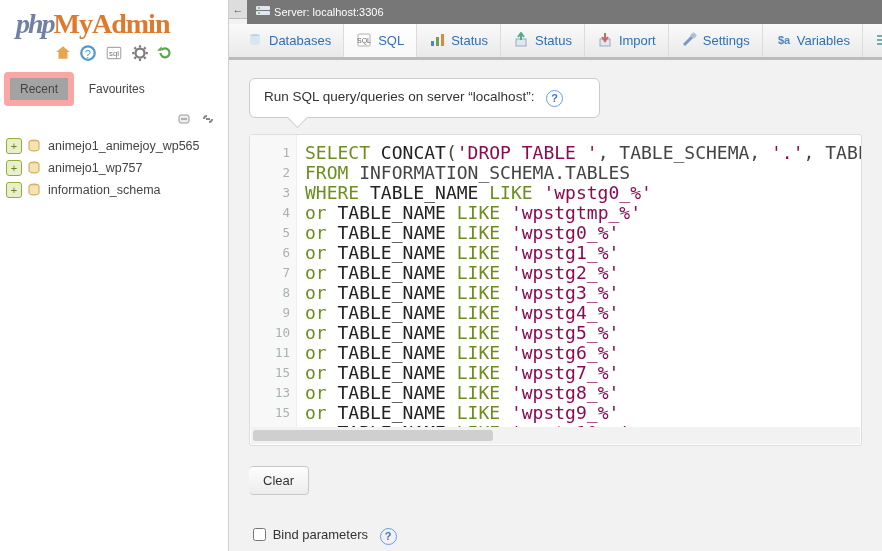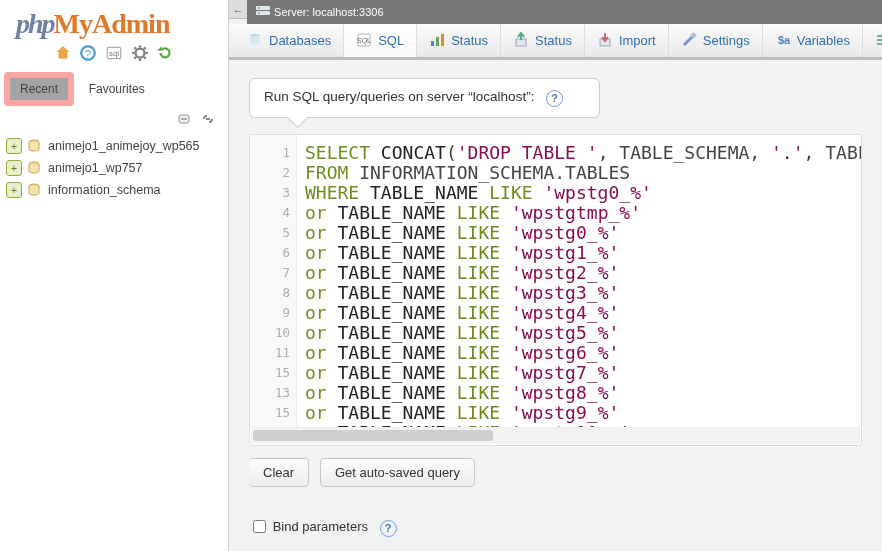--- a/index.html
+++ b/index.html
@@ -39,21 +39,21 @@
   #editor-box { position:relative; margin-top:16px; height:310px; background:#fff; border:1px solid #ddd; border-radius:3px; }
   #editor-scroll { position:absolute; left:0; right:0; top:0; bottom:18px; overflow:hidden; display:flex; }
   #gutter { flex:0 0 40px; background:#f8f8f8; border-right:1px solid #eee; font-family:Consolas,Menlo,monospace; font-size:12.5px; color:#a7b3aa; text-align:right; padding:8px 6px 0 0; line-height:20px; }
   #code { flex:1; font-family:Consolas,Menlo,monospace; font-size:18px; line-height:20px; padding:8px 0 0 8px; white-space:pre; }
   .kw  { color:#6b8e1f; }
   .fn  { color:#222; }
   .str { color:#8b0b52; }
   #editor-hbar { position:absolute; left:1px; right:1px; bottom:1px; height:17px; background:#f2f2f2; }
   #editor-hbar .thumb { position:absolute; left:2px; top:3px; width:240px; height:11px; background:#cfcfcf; border-radius:3px; }
 
-  #btns { margin-top:12px; }
+  #btns { margin-top:20px; }
   .btn { display:inline-block; background:linear-gradient(#fdfdfd,#ececec); border:1px solid #c7c7c7; border-radius:4px; padding:6px 14px; font-size:13px; color:#333; cursor:pointer; }
   .btn + .btn { margin-left:0px; }
   .btn-group { display:inline-flex; border-radius:4px; overflow:hidden; }
   .btn-group .btn { border-radius:0; margin:0; }
   .btn-group .btn:first-child { border-top-left-radius:4px; border-bottom-left-radius:4px; }
   .btn-group .btn:last-child { border-left:0; border-top-right-radius:4px; border-bottom-right-radius:4px; }
 
   #bind-row { margin-top:30px; font-size:13px; color:#333; }
   #bind-row input { vertical-align:-2px; }
 </style>
@@ -199,21 +199,20 @@
         <div id="editor-hbar">
             <div class="thumb"></div>
           </div>
       </div>
 
       <div id="btns">
         <span class="btn-group">
           <span class="btn">Clear</span>
         </span>
         &nbsp;
-        <span class="btn">Get auto-saved query</span>
       </div>
 
       <div id="bind-row">
         <input type="checkbox" style="">
         <span>Bind parameters</span>
         <span class="help-q">?</span>
       </div>
     </div>
   </div>
 </div>

